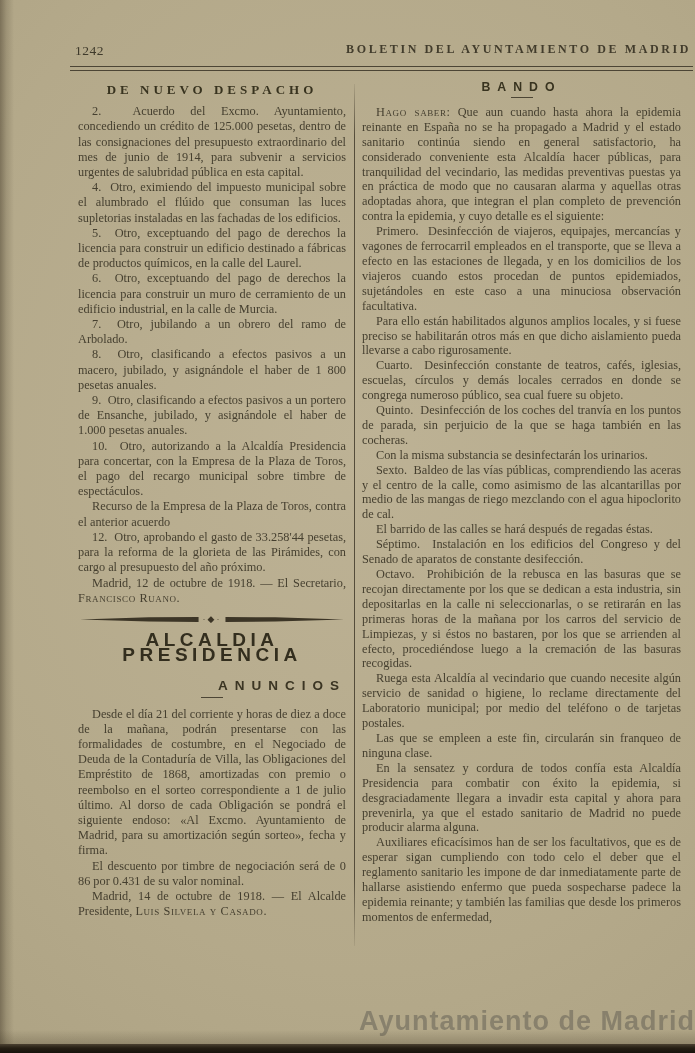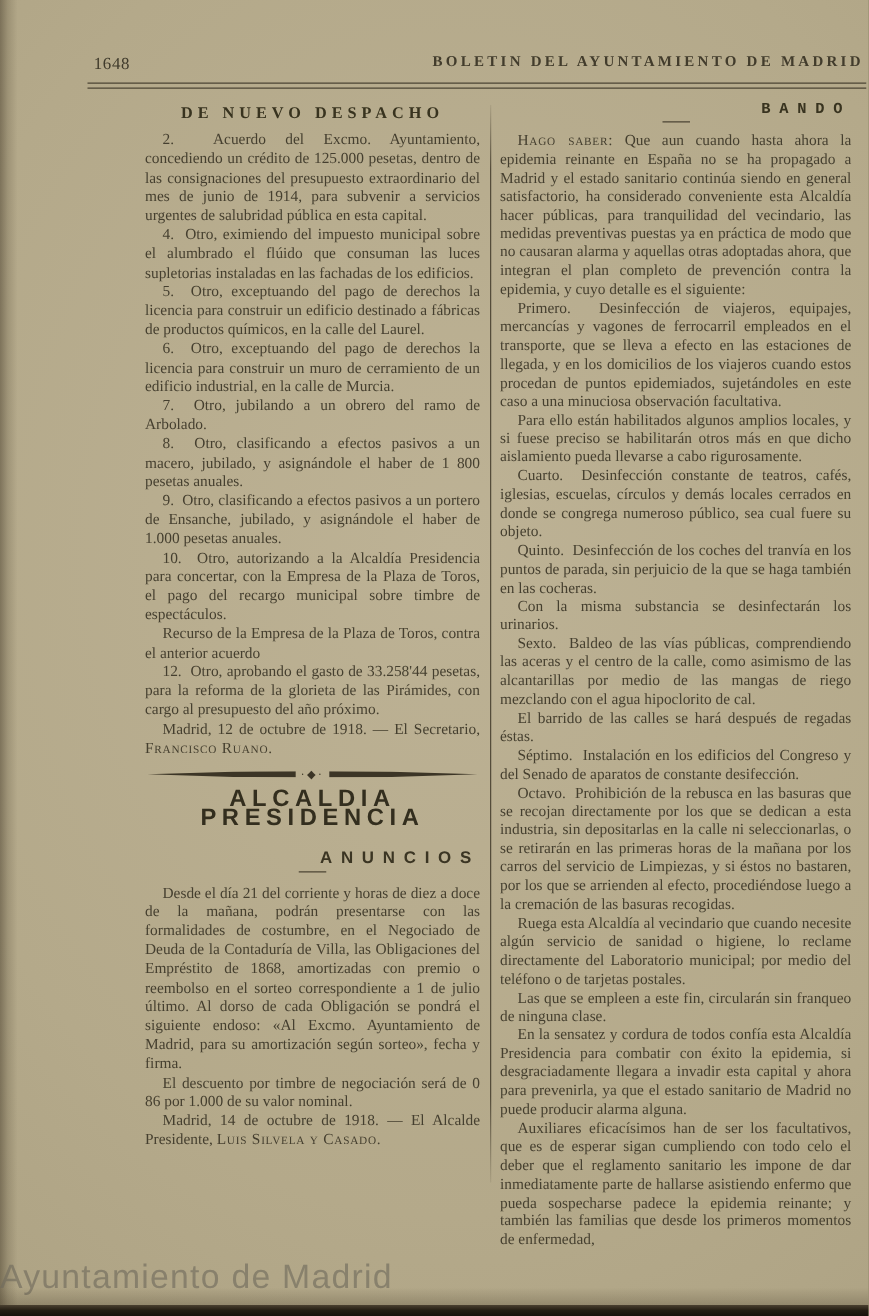--- a/index.html
+++ b/index.html
@@ -34,35 +34,35 @@
     position:absolute;left:0;right:0;text-align:right;top:0;
     font-size:12px;letter-spacing:2.6px;color:#423c2c;font-weight:600;
   }
   .rule-double{
     position:absolute;top:66px;left:70px;right:2px;height:3px;
     border-top:1.6px solid #4c4535;border-bottom:1px solid #4c4535;
   }
 
   
   .columns{position:absolute;top:80px;left:78px;right:14px;display:flex;}
-  .col-left{width:268px;margin-left:38px;}
+  .col-left{width:268px;}
   .col-div{width:1px;background:linear-gradient(180deg, rgba(74,66,50,.1), #544c3a 6%, #544c3a 92%, rgba(74,66,50,.1));margin:4px 7px 0 8px;height:862px;}
   .col-right{flex:1;}
 
   p{margin:0;text-align:justify;font-size:12.3px;line-height:15.2px;text-indent:14px;
     hyphens:auto;-webkit-hyphens:auto;}
   .col-right p{font-size:12.3px;line-height:14.9px;}
 
   .sec-heading{
     text-align:center;font-size:13px;font-weight:700;letter-spacing:4px;
     color:#38331f;margin:2px 0 7px;text-indent:0;
   }
   .bando-heading{
-    text-align:right;font-size:16.5px;font-weight:700;letter-spacing:7px;
-    color:#38331f;margin:0;text-indent:0;font-family:Liberation Mono, monospace;
+    text-align:center;font-size:16.5px;font-weight:700;letter-spacing:7px;
+    color:#38331f;margin:0;text-indent:0;font-family:Liberation Sans, sans-serif;
   }
   .alcaldia-heading{
     text-align:center;font-size:19px;font-weight:700;letter-spacing:4.5px;
     color:#332e1e;margin:6px 0 0;text-indent:0;font-family:"Liberation Sans","DejaVu Sans",sans-serif;
   }
   .anuncios-heading{
     text-align:right;font-size:13.5px;font-weight:600;letter-spacing:7px;
     color:#3b3523;margin:16px 0 0;text-indent:0;font-family:"Liberation Sans","DejaVu Sans",sans-serif;
   }
   .dash{width:22px;border-top:1.6px solid #4c4535;margin:3px auto 9px;}
@@ -70,33 +70,33 @@
 
   .sc{font-variant:small-caps;letter-spacing:.6px;}
 
   .ornament{display:flex;align-items:center;margin:9px 2px 8px;}
   .ornament .oline{flex:1;height:5px;background:#3c3526;}
   .ornament .oline.l{clip-path:polygon(0 50%, 58% 8%, 100% 0, 100% 100%, 58% 92%);}
   .ornament .oline.r{clip-path:polygon(0 0, 42% 8%, 100% 50%, 42% 92%, 0 100%);}
   .ornament .ocenter{font-size:9px;color:#3c3526;padding:0 4px;line-height:1;letter-spacing:2px;}
 
   .watermark{
-    position:absolute;left:0;right:0;bottom:16px;text-align:left;
+    position:absolute;left:0;right:0;bottom:16px;text-align:right;
     font-family:"Liberation Sans","DejaVu Sans",sans-serif;
-    font-size:27px;color:#6f6a5c;opacity:.62;letter-spacing:1px;font-weight:400;
+    font-size:27px;color:#6f6a5c;opacity:.62;letter-spacing:1px;font-weight:700;
   }
 </style>
 </head>
 <body>
 
 <div class="page">
   <div class="edge-left"></div>
 
   <div class="hdr">
-    <span class="pageno">1648</span>
+    <span class="pageno">1242</span>
     <span class="title">BOLETIN DEL AYUNTAMIENTO DE MADRID</span>
   </div>
   <div class="rule-double"></div>
 
   <div class="columns">
 
     <div class="col-left">
       <p class="sec-heading">DE NUEVO DESPACHO</p>
 
       <p>2.&nbsp;&nbsp;Acuerdo del Excmo. Ayuntamiento, concediendo un crédito de 125.000 pesetas, dentro de las consignaciones del presupuesto extraordinario del mes de junio de 1914, para subvenir a servicios urgentes de salubridad pública en esta capital.</p>
@@ -116,21 +116,21 @@
         <span class="oline l"></span>
         <span class="ocenter">·◆·</span>
         <span class="oline r"></span>
       </div>
 
       <p class="alcaldia-heading">ALCALDIA PRESIDENCIA</p>
       <p class="anuncios-heading">ANUNCIOS</p>
       <div class="dash"></div>
 
       <p>Desde el día 21 del corriente y horas de diez a doce de la mañana, podrán presentarse con las formalidades de costumbre, en el Negociado de Deuda de la Contaduría de Villa, las Obligaciones del Empréstito de 1868, amortizadas con premio o reembolso en el sorteo correspondiente a 1 de julio último. Al dorso de cada Obligación se pondrá el siguiente endoso: «Al Excmo. Ayuntamiento de Madrid, para su amortización según sorteo», fecha y firma.</p>
-      <p>El descuento por timbre de negociación será de 0 86 por 1.000 de su valor nominal.</p>
+      <p>El descuento por timbre de negociación será de 0 86 por 0.431 de su valor nominal.</p>
       <p><span>Madrid, 14 de octubre de 1918. — El Alcalde Presidente, </span><span class="sc">Luis Silvela y Casado.</span></p>
 
     </div>
 
     <div class="col-div"></div>
 
     <div class="col-right">
       <p class="bando-heading">BANDO</p>
       <div class="dash tight"></div>
 

